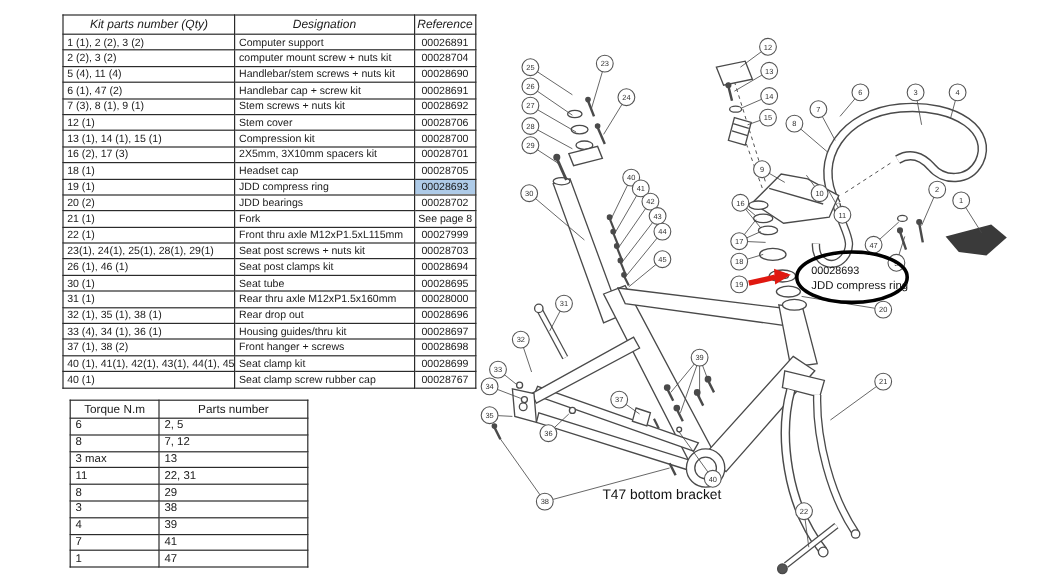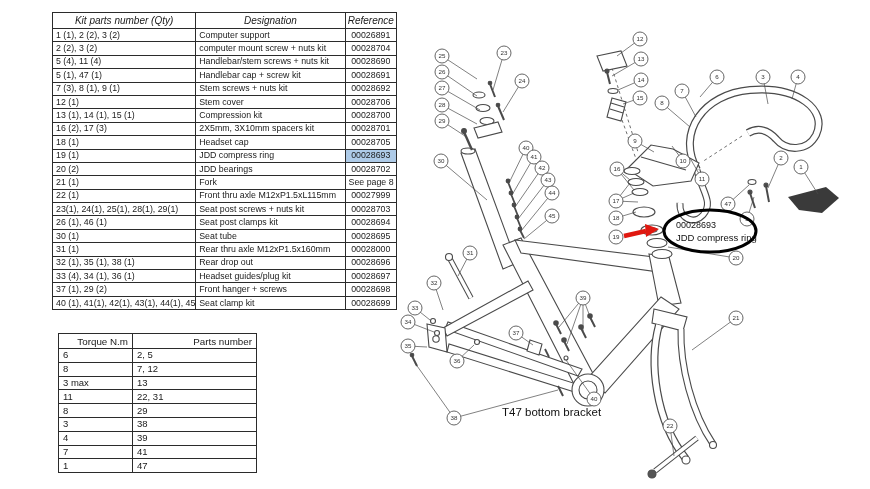--- a/index.html
+++ b/index.html
@@ -6,21 +6,21 @@
   .page{position:relative;width:870px;height:489px;background:#fff;overflow:hidden;
         font-family:"Liberation Sans",sans-serif;color:#1a1a1a;}
   svg.diagram{position:absolute;left:0;top:0;}
   table{border-collapse:collapse;background:#fff;position:absolute;table-layout:fixed;}
   .kit-table{left:52px;top:12px;width:345px;border:1.5px solid #2b2b2b;}
   .kit-table th{height:15px;font-size:10px;font-weight:normal;text-align:center;border:1px solid #2b2b2b;padding:0 2px;font-style:italic;}
   .kit-table td{height:12.4px;font-size:8.8px;line-height:11px;border:1px solid #2b2b2b;padding:0 3px;white-space:nowrap;overflow:hidden;}
   .kit-table td.c{text-align:center;}
   .col-parts{width:142px}.col-desig{width:148px}.col-ref{width:51px}
   .torque-table{left:58px;top:333px;width:198px;border:1.5px solid #2b2b2b;}
-  .torque-table th{height:14px;font-size:9.8px;font-weight:normal;text-align:right;border:1px solid #2b2b2b;padding:0 4px;}
+  .torque-table th{height:14px;font-size:9.8px;font-weight:normal;text-align:center;border:1px solid #2b2b2b;padding:0 4px;}
   .torque-table td{height:12.8px;font-size:9.5px;line-height:12px;border:1px solid #2b2b2b;padding:0 4px;}
   .tcol1{width:74px}.tcol2{width:124px}
 </style>
 </head>
 <body>
 
 <div class="page">
 
   <svg class="diagram" width="870" height="489" viewBox="0 0 870 489">
 
@@ -423,21 +423,21 @@
           <td>2 (2), 3 (2)</td>
           <td>computer mount screw + nuts kit</td>
           <td class="c">00028704</td>
         </tr>
         <tr>
           <td>5 (4), 11 (4)</td>
           <td>Handlebar/stem screws + nuts kit</td>
           <td class="c">00028690</td>
         </tr>
         <tr>
-          <td>5 (1), 47 (1)</td>
+          <td>6 (1), 47 (2)</td>
           <td>Handlebar cap + screw kit</td>
           <td class="c">00028691</td>
         </tr>
         <tr>
           <td>7 (3), 8 (1), 9 (1)</td>
           <td>Stem screws + nuts kit</td>
           <td class="c">00028692</td>
         </tr>
         <tr>
           <td>12 (1)</td>
@@ -499,32 +499,37 @@
           <td>Rear thru axle M12xP1.5x160mm</td>
           <td class="c">00028000</td>
         </tr>
         <tr>
           <td>32 (1), 35 (1), 38 (1)</td>
           <td>Rear drop out</td>
           <td class="c">00028696</td>
         </tr>
         <tr>
           <td>33 (4), 34 (1), 36 (1)</td>
-          <td>Headset guides/plug kit</td>
+          <td>Housing guides/thru kit</td>
           <td class="c">00028697</td>
         </tr>
         <tr>
-          <td>37 (1), 29 (2)</td>
+          <td>37 (1), 38 (2)</td>
           <td>Front hanger + screws</td>
           <td class="c">00028698</td>
         </tr>
         <tr>
           <td>40 (1), 41(1), 42(1), 43(1), 44(1), 45(1)</td>
           <td>Seat clamp kit</td>
           <td class="c">00028699</td>
+        </tr>
+        <tr>
+          <td>40 (1)</td>
+          <td>Seat clamp screw rubber cap</td>
+          <td class="c">00028767</td>
         </tr>
       </tbody>
   </table>
 
   <table class="torque-table">
     <colgroup>
         <col class="tcol1">
         <col class="tcol2">
       </colgroup>
     <thead>

